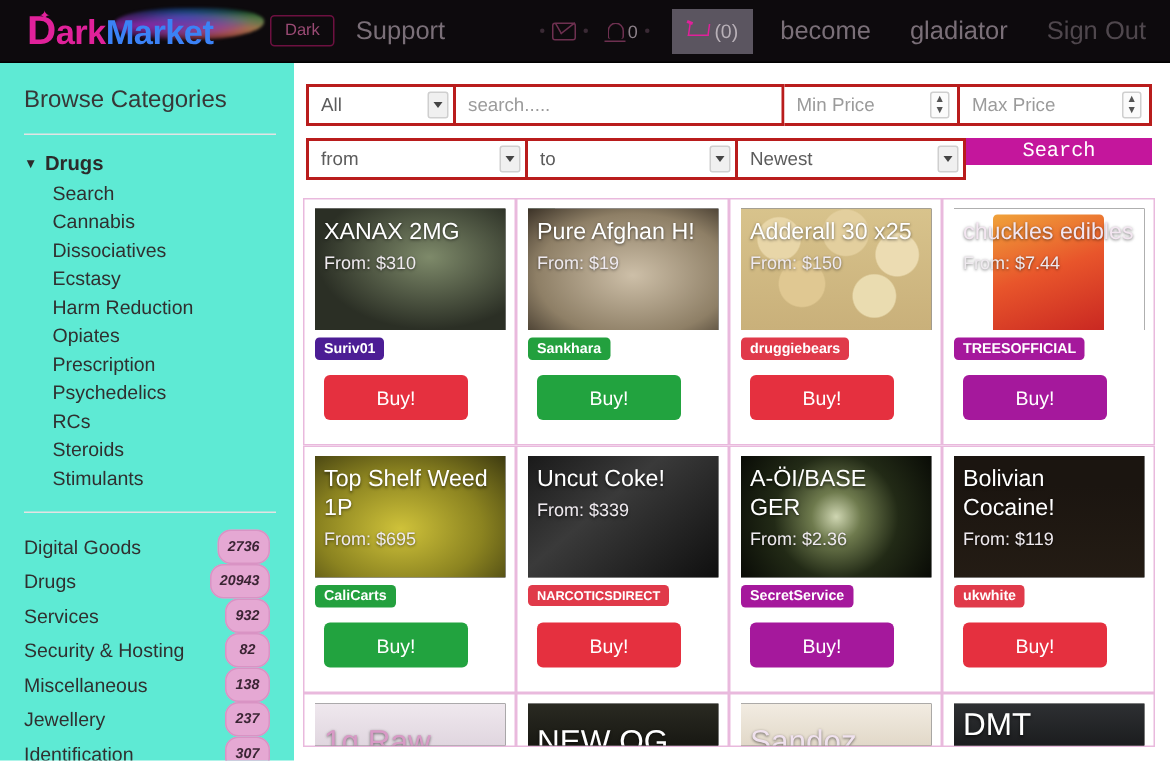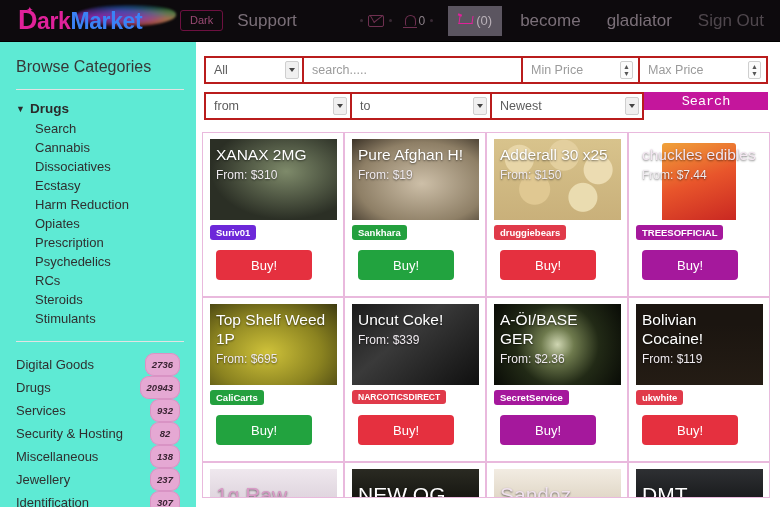--- a/index.html
+++ b/index.html
@@ -423,21 +423,21 @@
   <div id="grid">
 
     <div class="card">
       <div class="thumb">
         <div class="ph-img img-xanax"></div>
         <div class="overlay">
           <div class="p-title">XANAX 2MG</div>
           <div class="p-price">From: $310</div>
         </div>
       </div>
-      <span class="vendor" style="background:#6d28d9">Suriv01</span>
+      <span class="vendor" style="background:#4c1d95">Suriv01</span>
       <div class="buy" style="background:#e5303f">Buy!</div>
     </div>
 
     <div class="card">
       <div class="thumb">
         <div class="ph-img img-afghan"></div>
         <div class="overlay">
           <div class="p-title">Pure Afghan H!</div>
           <div class="p-price">From: $19</div>
         </div>
@@ -538,20 +538,20 @@
       <div class="thumb">
         <div class="ph-img img-sandoz"></div>
         <div class="overlay" style="justify-content:flex-end;padding-bottom:0">
           <div class="p-title" style="color:#f0e2ee">Sandoz</div>
         </div>
       </div>
     </div>
     <div class="card partial">
       <div class="thumb">
         <div class="ph-img img-dmt"></div>
-        <div class="overlay" style="justify-content:flex-end;padding-bottom:0">
+        <div class="overlay" style="padding-bottom:0">
           <div class="p-title">DMT</div>
         </div>
       </div>
     </div>
 
   </div>
 </div>
 
 </body></html>

